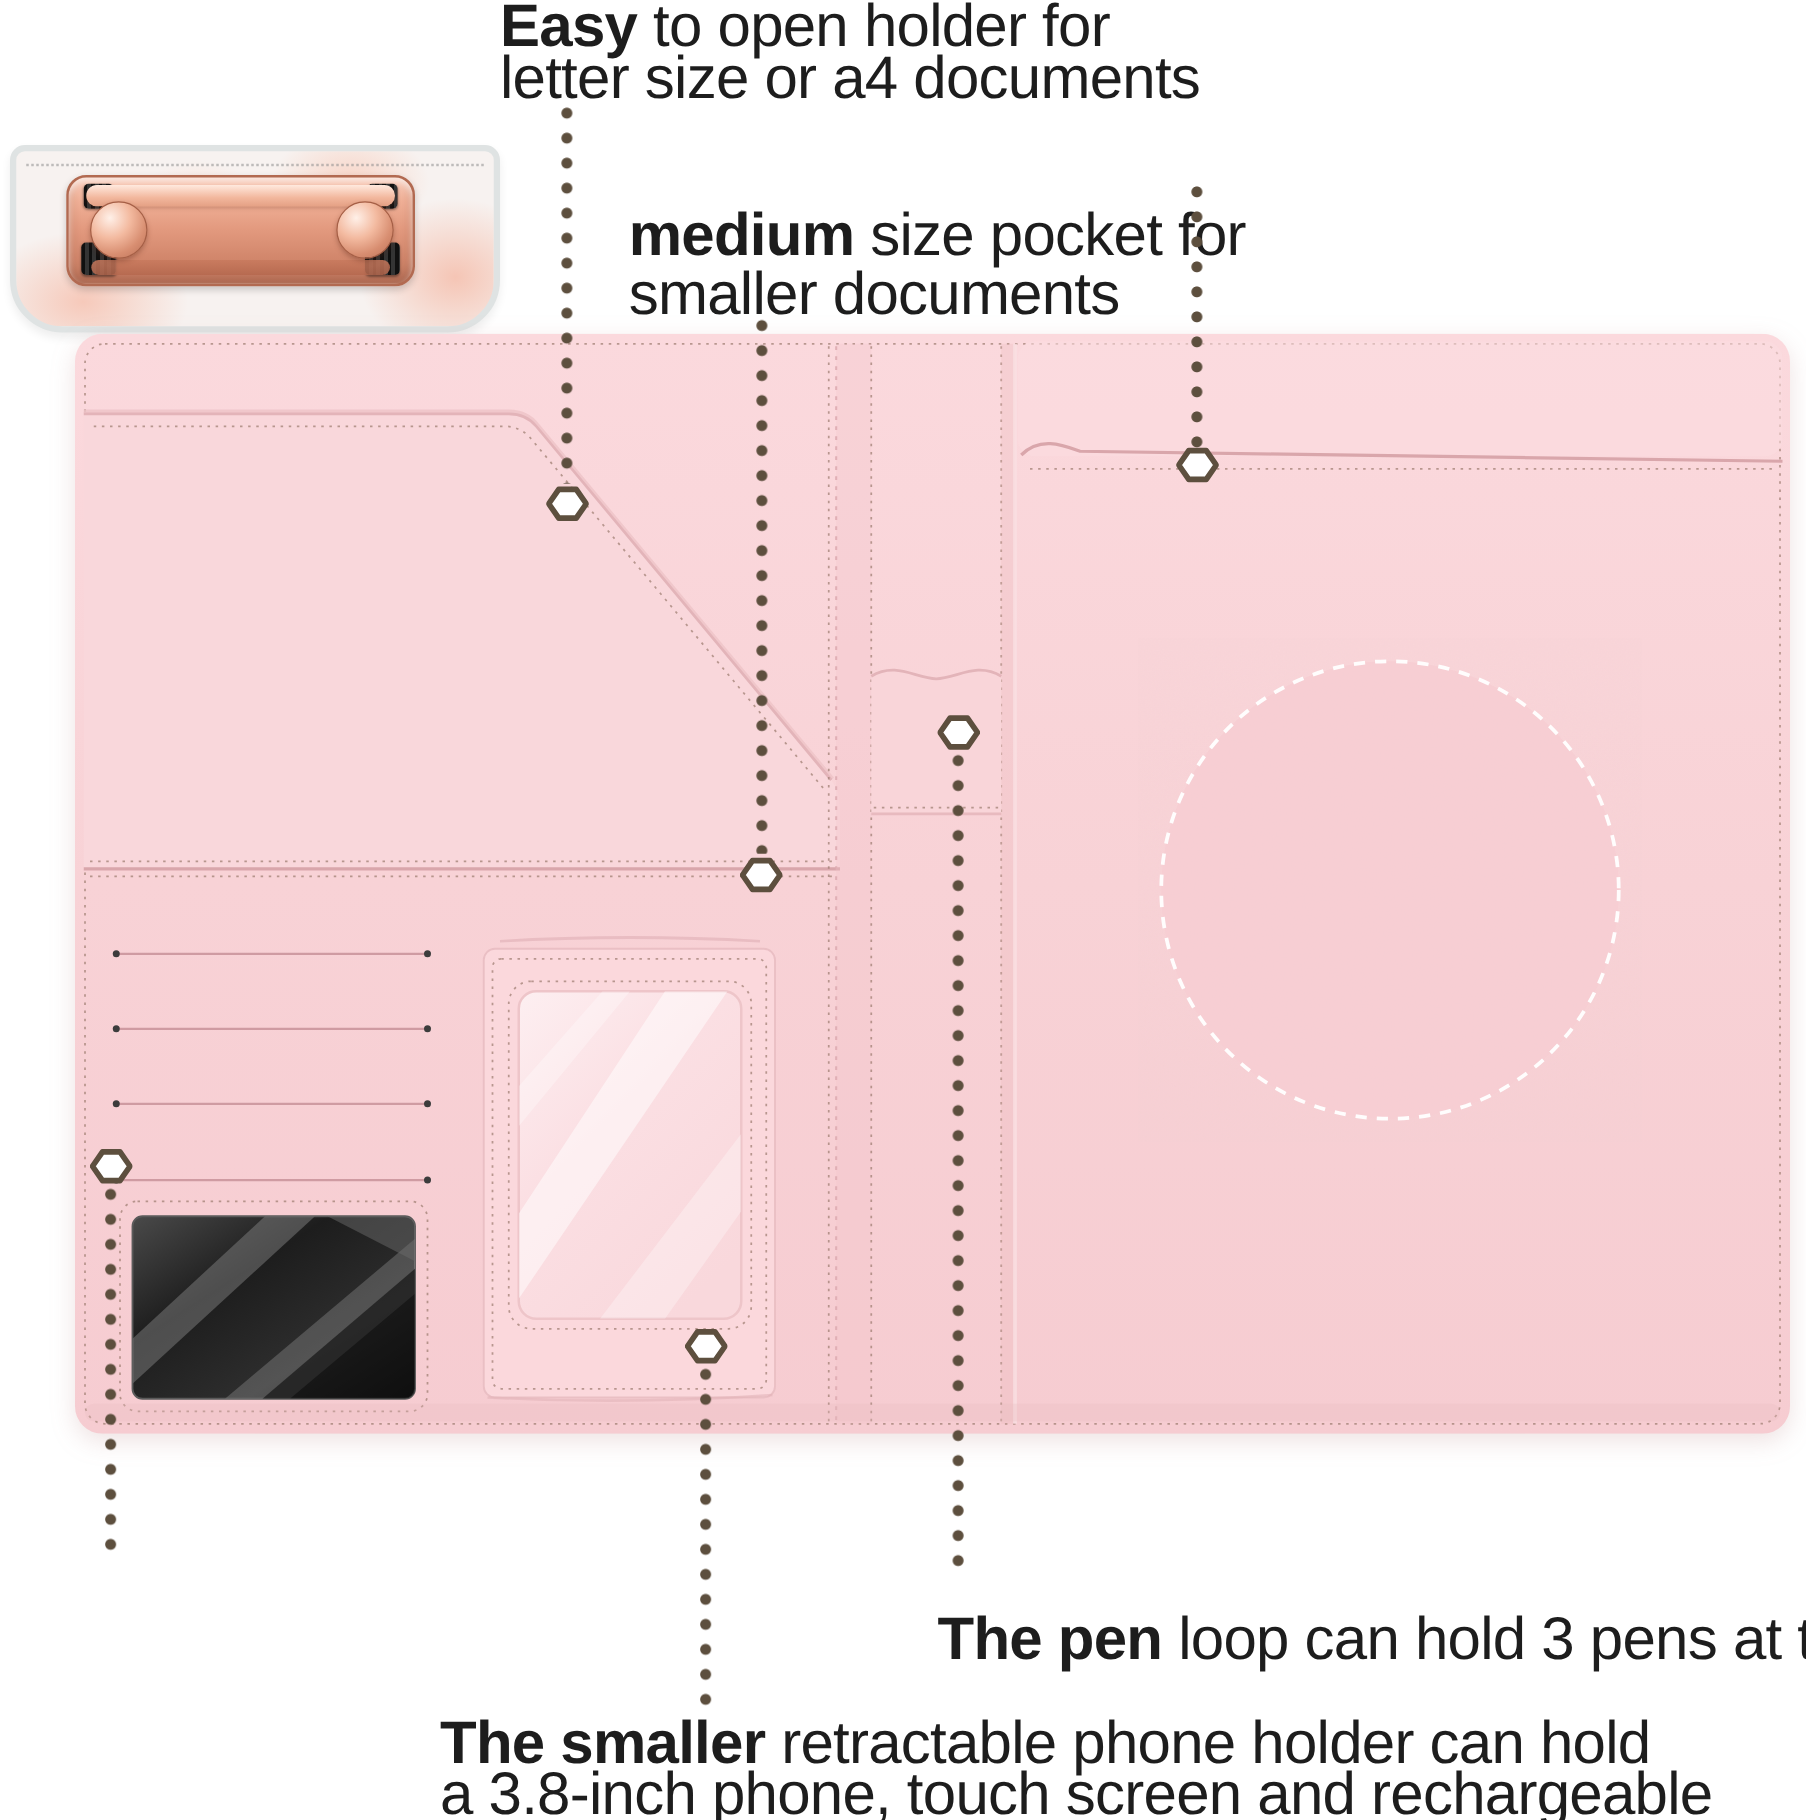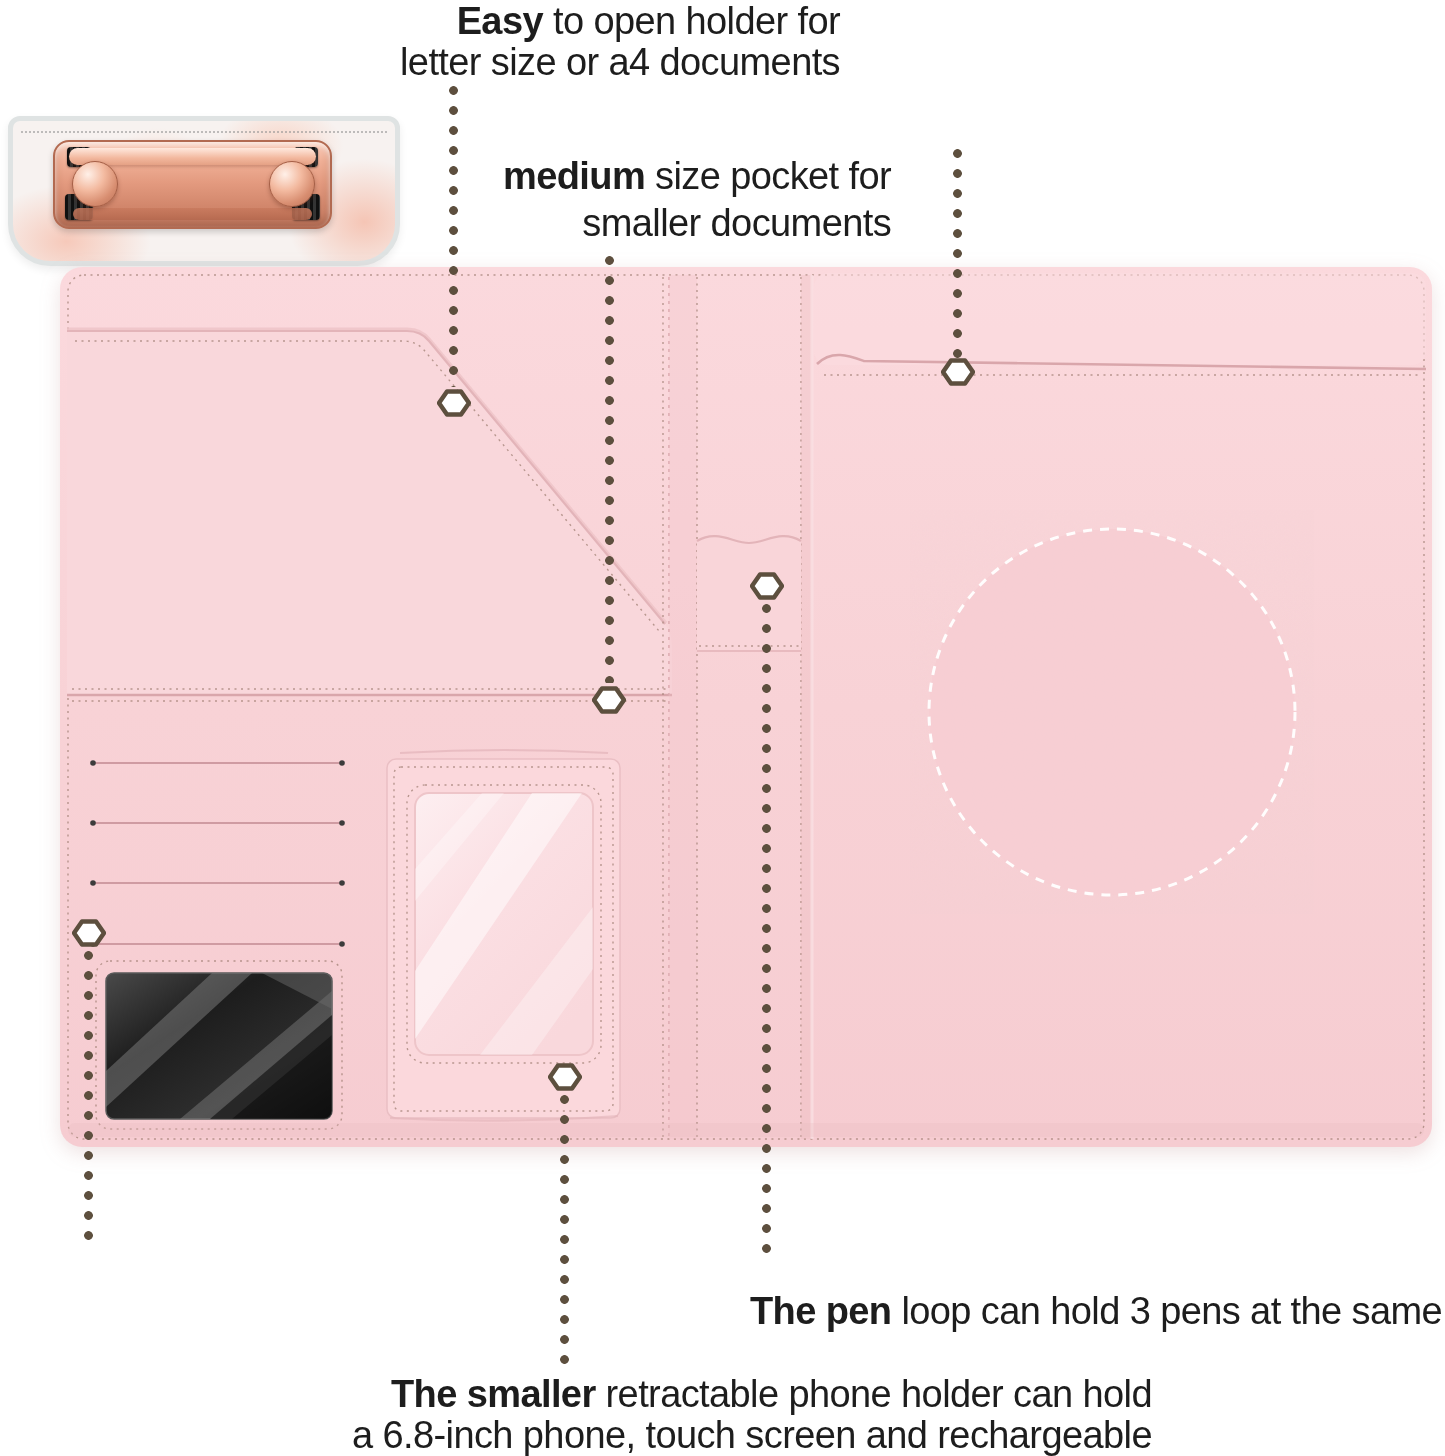--- a/index.html
+++ b/index.html
@@ -1,20 +1,20 @@
 <!DOCTYPE html>
 <html style="--leather: #f8d2d6; --leather-light: #fbdade; --pocket: #f9d6da; --stitch: #dca9ae; --stitch-dark: #9b7a6d; --dot: #5d4f3e; --hex-fill: #ffffff; --text: #1d1d1d; --circle-patch: #f8ced3; --rose-gold: #e89d82; --marble-vein: #f5c9ba; --window-dark: #242424; --window-clear: #fbe3e6;"><head>
 <meta charset="utf-8">
 <style>
   html,body{margin:0;padding:0;background:#ffffff;}
   .canvas{position:relative;width:1445px;height:1456px;background:#fff;overflow:hidden;
           font-family:"Liberation Sans", sans-serif;color:var(--text,#1d1d1d);}
 
   
-  .ann{position:absolute;font-size:38px;letter-spacing:-0.6px;line-height:41px;white-space:nowrap;text-align:right;}
+  .ann{position:absolute;font-size:48px;letter-spacing:-0.6px;line-height:41px;white-space:nowrap;}
   .ann b{font-weight:700;}
   .ann .gap{margin-top:6px;}
 
   
   .dots{position:absolute;width:9px;background-image:radial-gradient(circle at 4.5px 5.5px, var(--dot,#5d4f3e) 4px, rgba(0,0,0,0) 4.7px);
         background-size:9px 20px;background-repeat:repeat-y;}
 
   .hexm{position:absolute;width:34px;height:30px;}
 
   
@@ -60,34 +60,34 @@
 <body>
 
 <div class="canvas">
 
 
   <div class="ann" style="left:400px;top:1px">
     <div><b>Easy</b><span> to open holder for</span></div>
     <div>letter size or a4 documents</div>
   </div>
 
-  <div class="ann" style="left:503px;top:156px">
+  <div class="ann" style="left:503px;top:168px">
     <div><b>medium</b><span> size pocket for</span></div>
     <div class="gap">smaller documents</div>
   </div>
 
 
 
   <div class="ann" style="left:750px;top:1291px">
     <div><b>The pen</b><span> loop can hold 3 pens at the same time</span></div>
   </div>
 
   <div class="ann" style="left:352px;top:1374px">
     <div><b>The smaller</b><span> retractable phone holder can hold</span></div>
-    <div>a 6.8-inch phone, touch screen and rechargeable</div>
+    <div>a 3.8-inch phone, touch screen and rechargeable</div>
   </div>
 
   <div class="clip-photo">
     <div class="stitchline"></div>
     <div class="clip-hw">
       <div class="grip lt"></div>
       <div class="grip lb"></div>
       <div class="grip rt"></div>
       <div class="grip rb"></div>
       <div class="clip-bar-top"></div>

